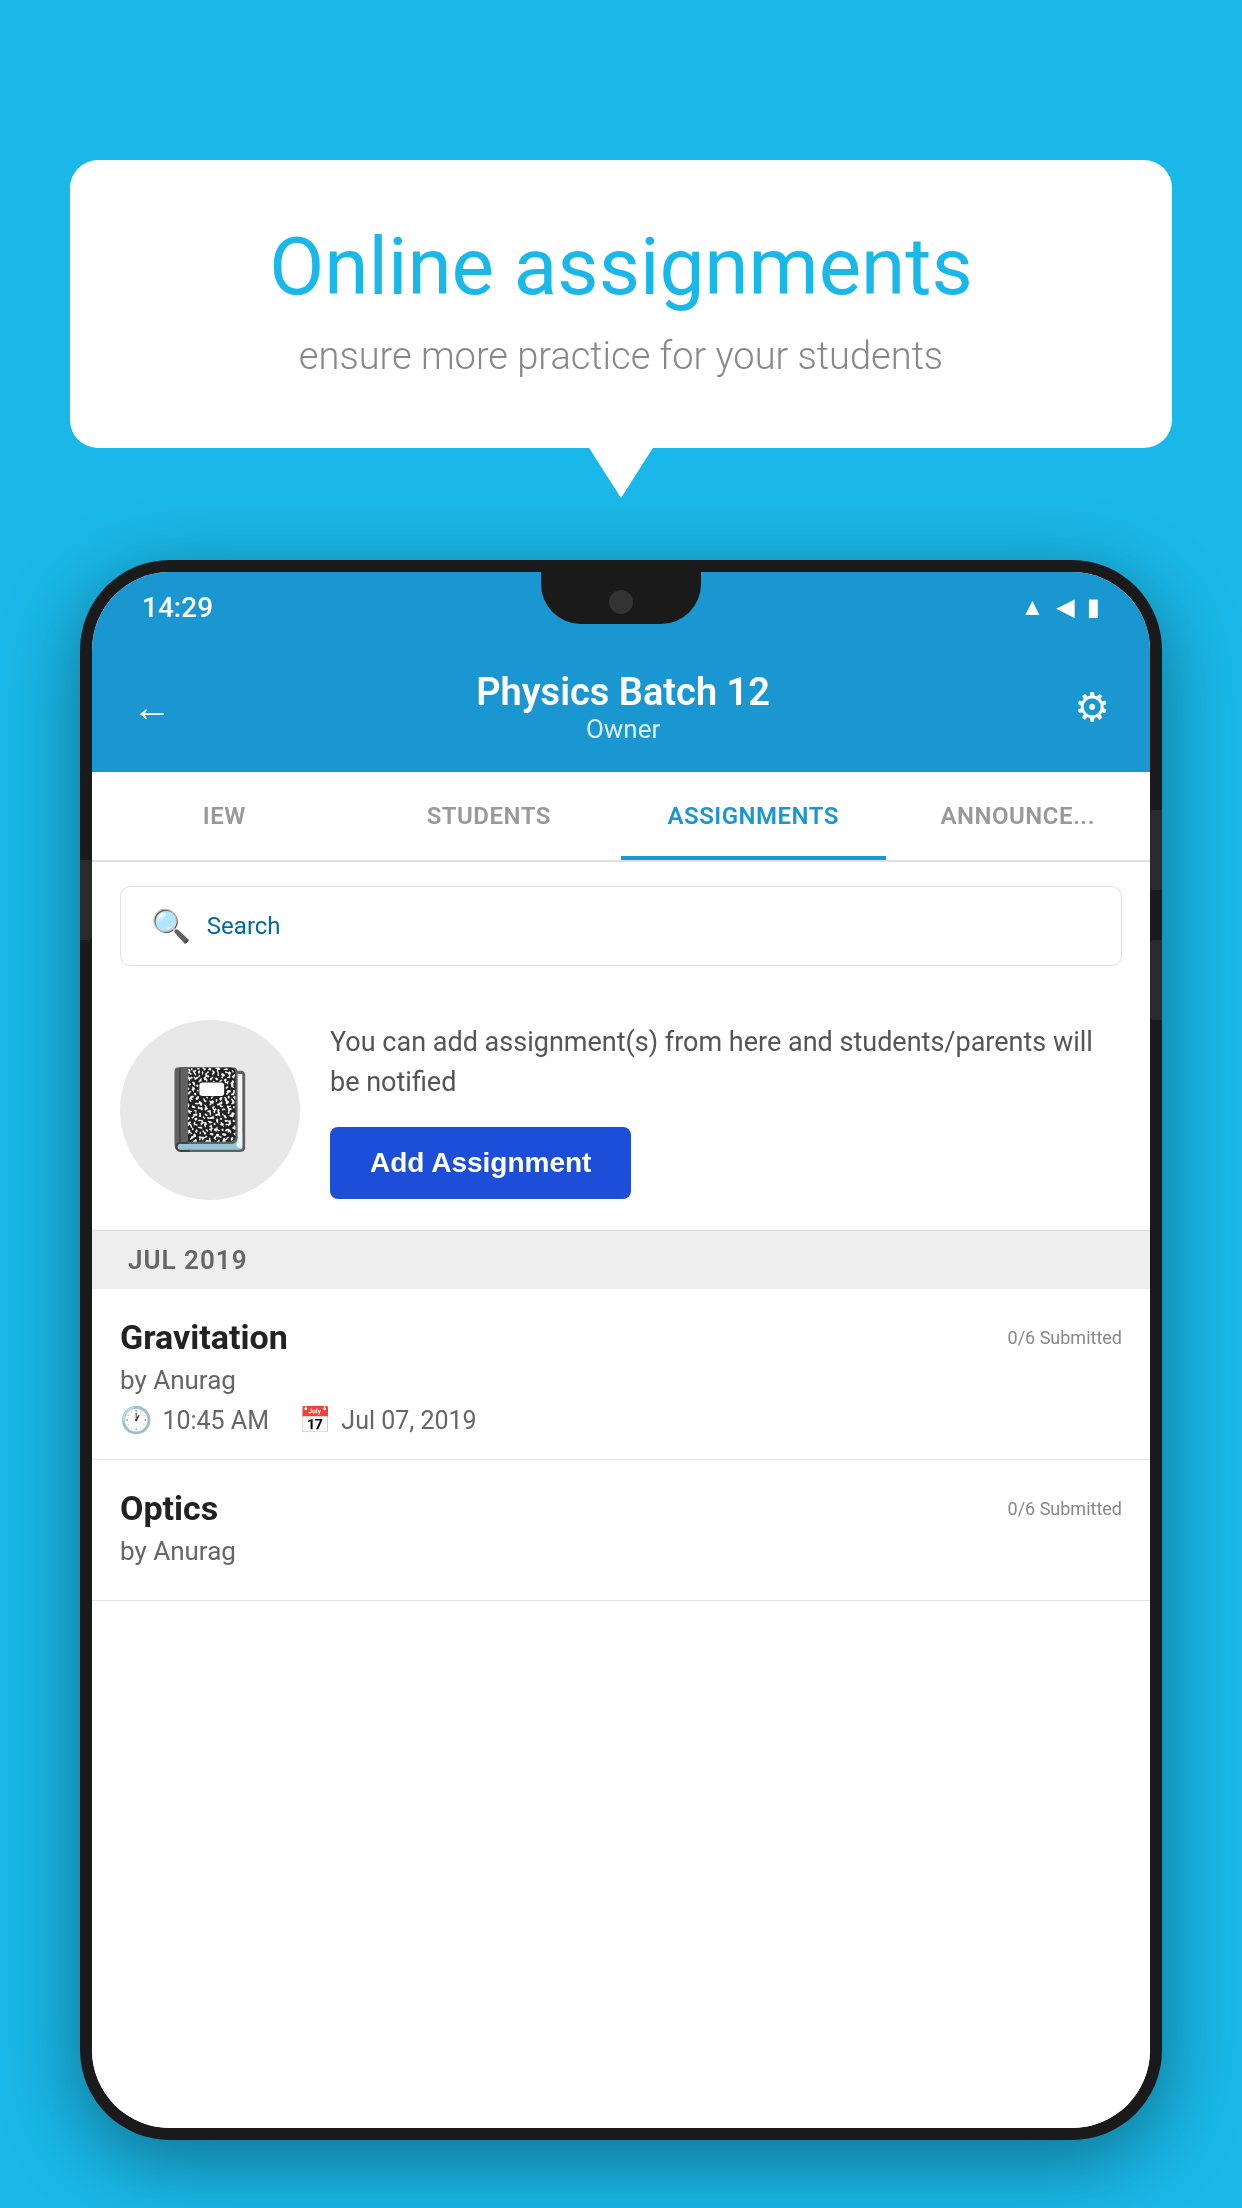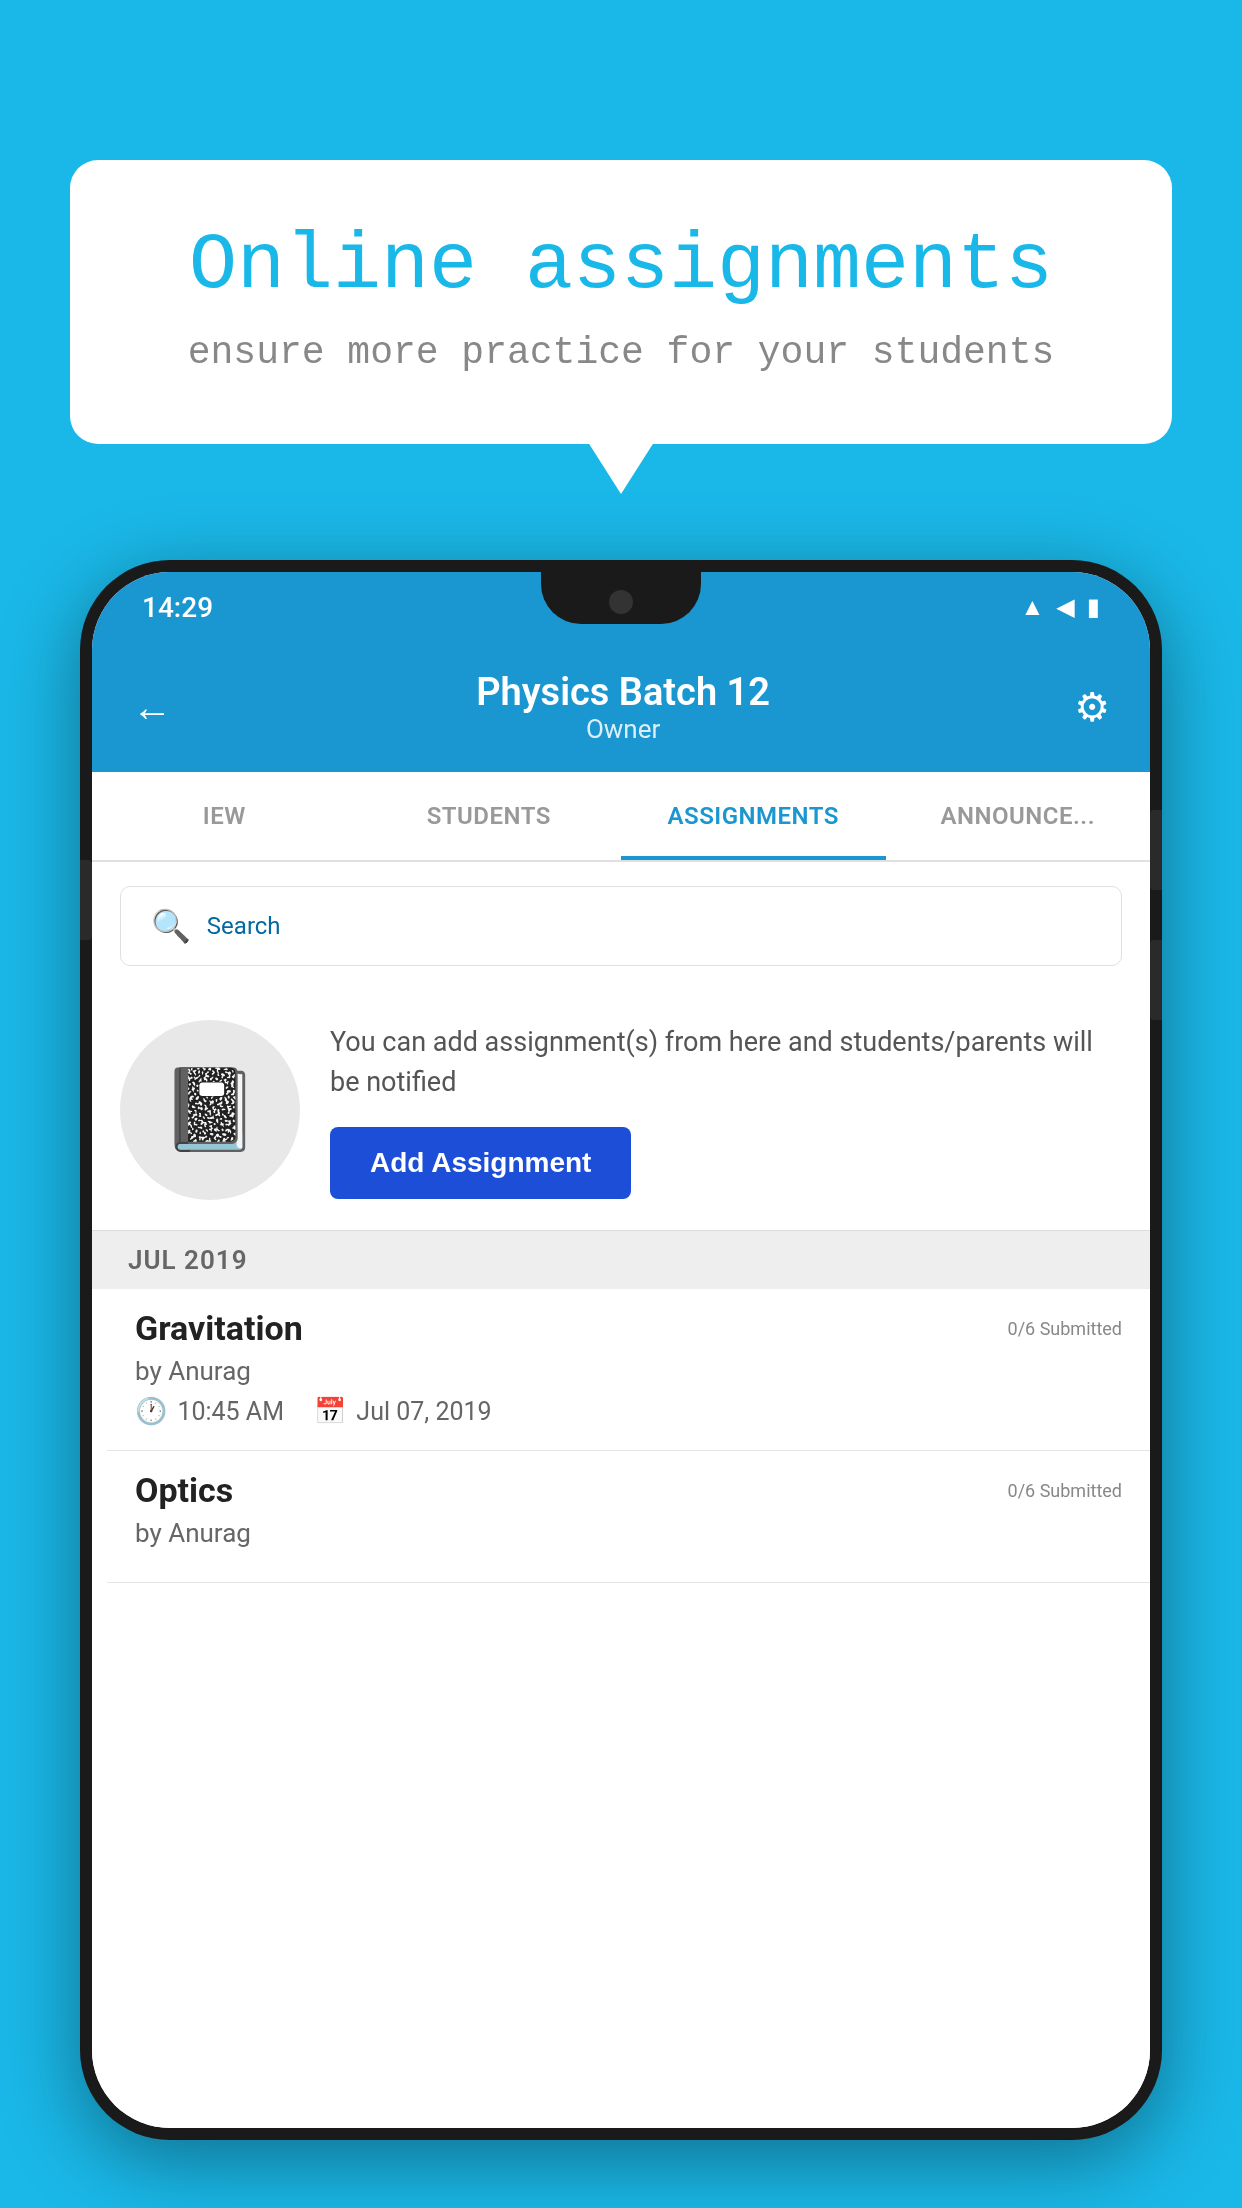--- a/index.html
+++ b/index.html
@@ -11,21 +11,20 @@
       overflow: hidden;
       position: relative;
     }
 
     
     .speech-bubble-container {
       position: absolute;
       top: 160px;
       left: 70px;
       right: 70px;
-      font-family: Liberation Mono, monospace;
     }
     .speech-bubble {
       background: white;
       border-radius: 28px;
       padding: 60px 70px 70px;
       position: relative;
     }
     .speech-bubble::after {
       content: '';
       position: absolute;
@@ -278,23 +277,22 @@
       padding: 14px 36px;
       font-size: 26px;
       color: #666;
       font-weight: 600;
       letter-spacing: 1px;
       border-top: 1px solid #ddd;
     }
     
     .assignment-item {
       background: white;
-      padding: 19px 28px 24px;
+      padding: 28px 28px 24px;
       border-bottom: 1px solid #e5e5e5;
-      margin-left: 15px;
     }
     .assignment-top-row {
       display: flex;
       justify-content: space-between;
       align-items: center;
       margin-bottom: 8px;
     }
     .assignment-name {
       font-size: 34px;
       font-weight: 700;

